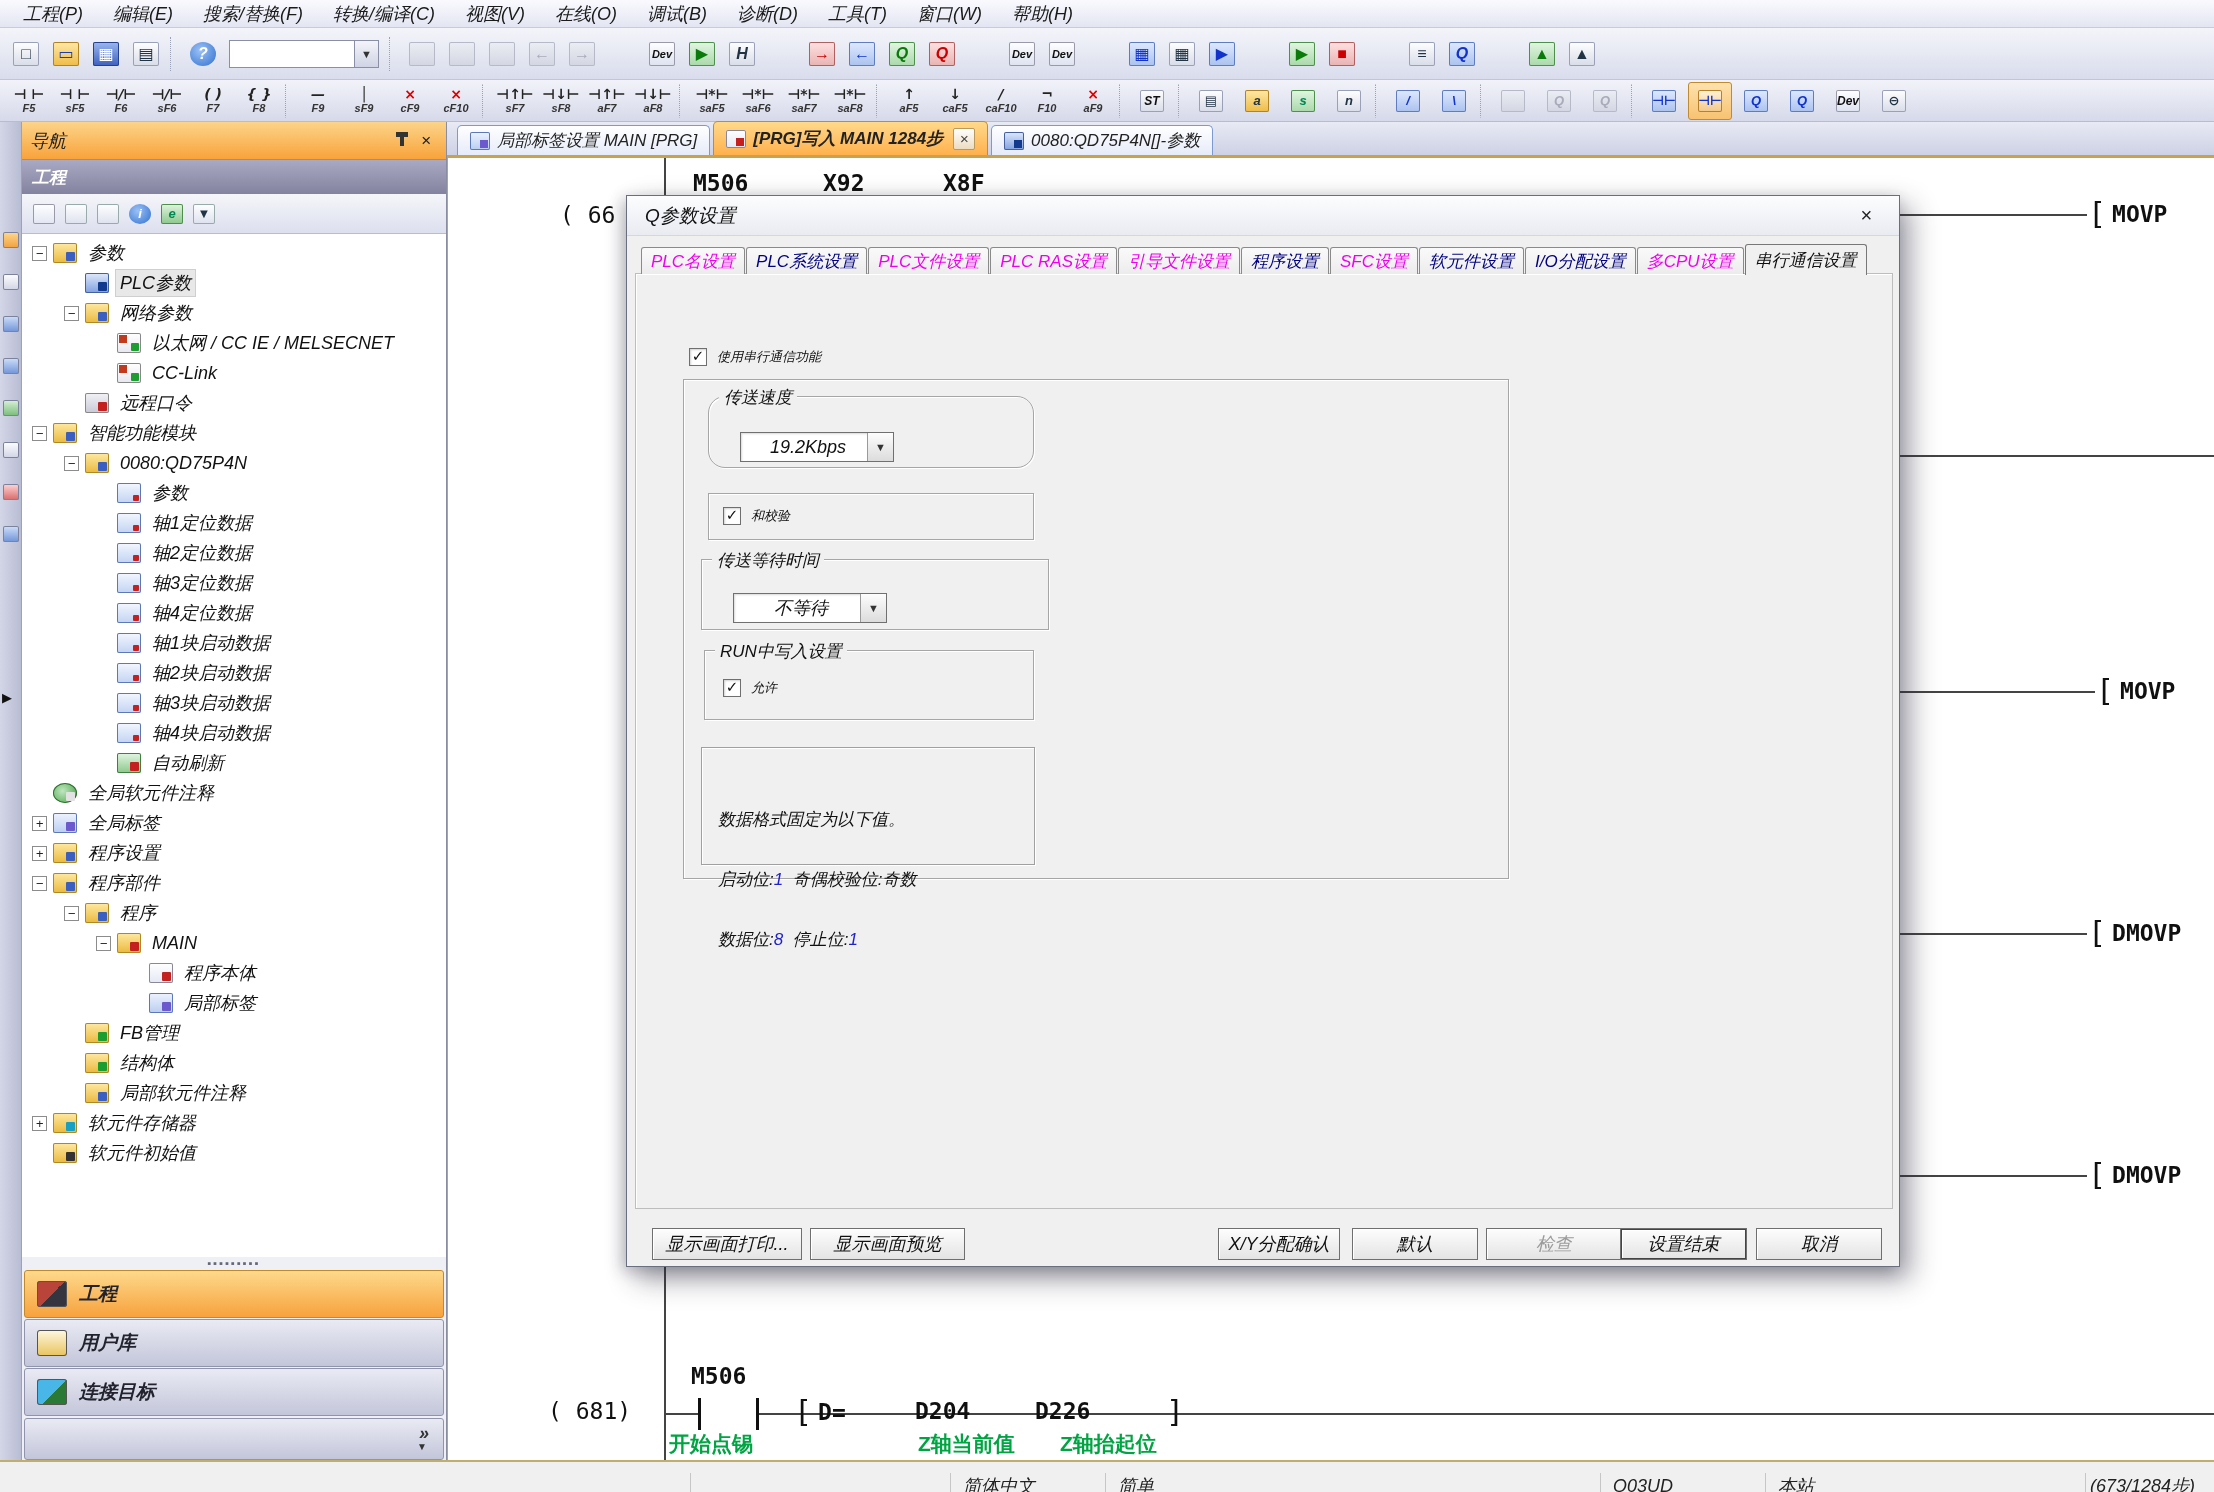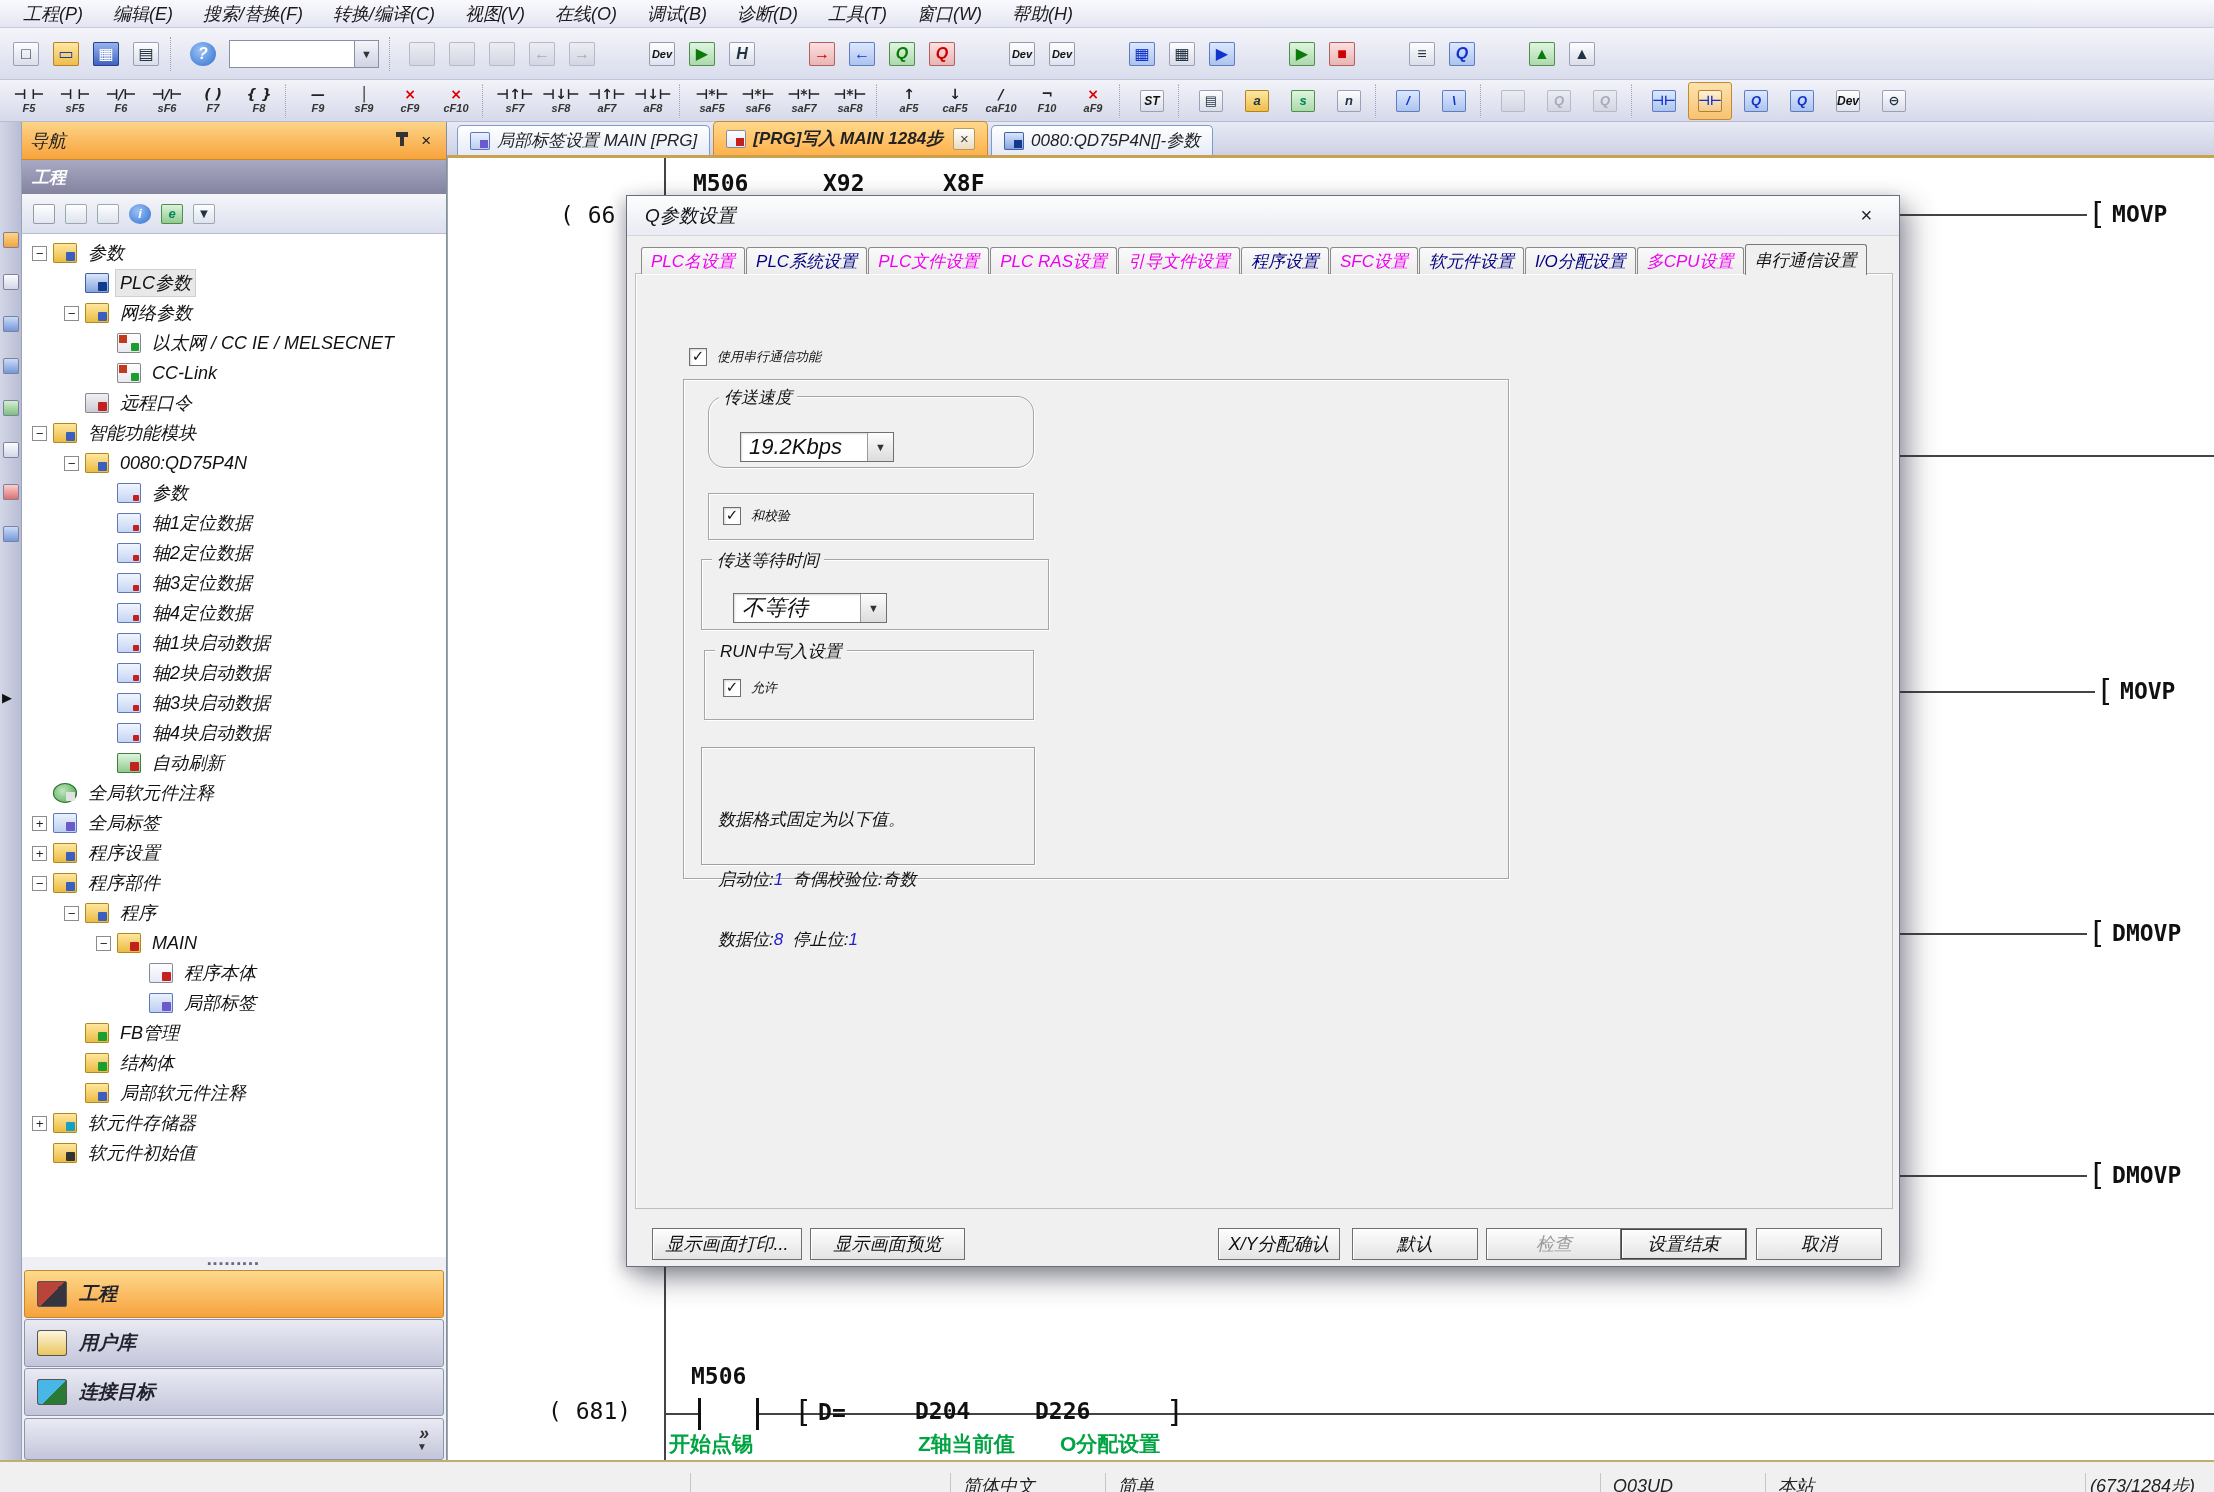--- a/index.html
+++ b/index.html
@@ -137,21 +137,21 @@
   .dtab[data-color="navy"] .dtl{color:var(--tab_navy);}
   .dtab[data-active="true"]{height:31px;background:#f0f0f0;position:relative;top:1px;border-color:#777;}
   .dtab[data-active="true"] .dtl{color:var(--tab_active);}
   .page{position:absolute;left:8px;top:77px;width:1258px;height:936px;border:1px solid #bdbdbd;box-shadow:inset 1px 1px 0 #fff;background:#f0f0f0;}
   .cb{width:18px;height:18px;background:#fff;border:1px solid #6f6f6f;box-shadow:inset 1px 1px 2px rgba(0,0,0,.18);display:flex;align-items:center;justify-content:center;font-size:15px;font-weight:bold;color:#111;position:absolute;}
   .cb::after{content:"✓";margin-top:-2px;}
   .cblabel{position:absolute;font-size:13px;color:#101010;white-space:nowrap;}
   .grp{position:absolute;border:1px solid #a6a6a6;box-shadow:1px 1px 0 #fff,inset 1px 1px 0 #fff;}
   .glabel{position:absolute;top:-11px;left:10px;background:#f0f0f0;padding:0 5px;font-size:17px;color:#101010;white-space:nowrap;}
   .dcombo{position:absolute;height:30px;background:#fff;border:1px solid #707070;box-shadow:inset 1px 1px 2px rgba(0,0,0,.15);display:flex;align-items:center;}
-  .dcombo .cval{flex:1;font-size:22px;padding-left:8px;color:#101010;}
+  .dcombo .cval{flex:1;font-size:18px;padding-left:8px;color:#101010;text-align:center;}
   .dcombo .cbtn{width:26px;height:28px;background:linear-gradient(#fdfdfd,#dcdcdc);border-left:1px solid #9a9a9a;display:flex;align-items:center;justify-content:center;font-size:11px;color:#333;}
   .infobox{position:absolute;border:1px solid #a0a0a0;box-shadow:1px 1px 0 #fff,inset 1px 1px 0 #fff;font-size:17px;color:#101010;padding:22px 0 0 16px;line-height:20px;white-space:pre;}
   .hl{color:var(--value_blue);}
   .btn{position:absolute;height:32px;background:linear-gradient(#fdfdfd,#e4e4e4);border:1px solid #6f6f6f;box-shadow:inset 1px 1px 0 #fff;display:flex;align-items:center;justify-content:center;font-size:18px;color:#101010;}
   .btn[data-disabled="true"]{color:#9b9b9b;}
   .btn[data-default="true"]{box-shadow:inset 0 0 0 1px #444,inset 2px 2px 0 #fff;}
   
   .statusbar{left:0;top:1460px;width:2214px;height:50px;background:#f0f0f0;border-top:2px solid #c0ae6e;display:flex;align-items:center;font-size:18px;color:#222;}
   .sfield{height:26px;display:flex;align-items:center;padding:0 12px;border-left:1px solid #c6c6c6;position:absolute;white-space:nowrap;}
 </style>
@@ -818,21 +818,21 @@
   <div class="instr" style="left:346px;top:1240px;">
     <span class="brk">[</span>
     <span>D=</span>
   </div>
   <div class="dev" style="left:467px;top:1240px;font-weight:bold;">D204</div>
   <div class="dev" style="left:587px;top:1240px;font-weight:bold;">D226</div>
   <div class="instr" style="left:718px;top:1240px;">
     <span class="brk">]</span>
   </div>
   <div class="comment" style="left:470px;top:1272px;">Z轴当前值</div>
-  <div class="comment" style="left:612px;top:1272px;">O分配设置</div>
+  <div class="comment" style="left:612px;top:1272px;">Z轴抬起位</div>
 </div>
 
 <div class="abs dialog">
   <div class="dlg-title">
     <span class="t">Q参数设置</span>
     <span class="dlg-close">×</span>
   </div>
   <div class="dtabs">
 
   <div class="dtab" data-color="magenta">

